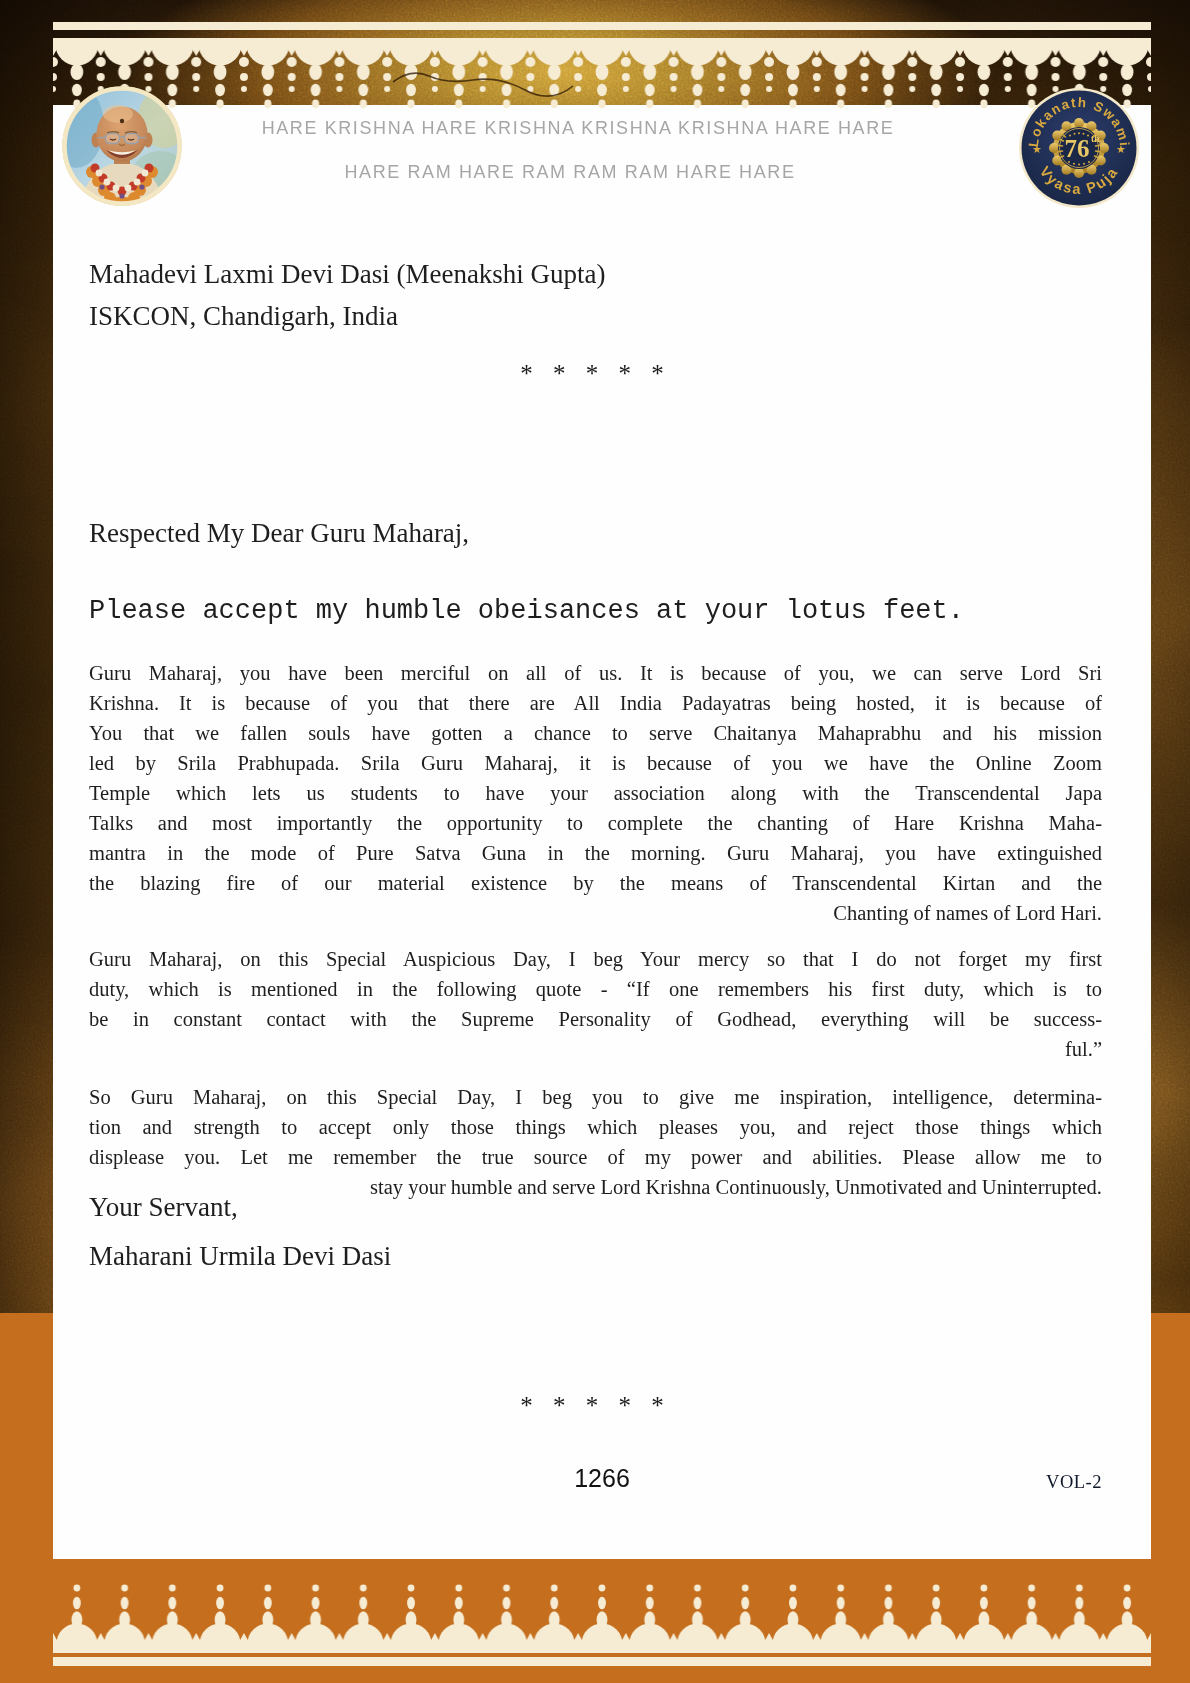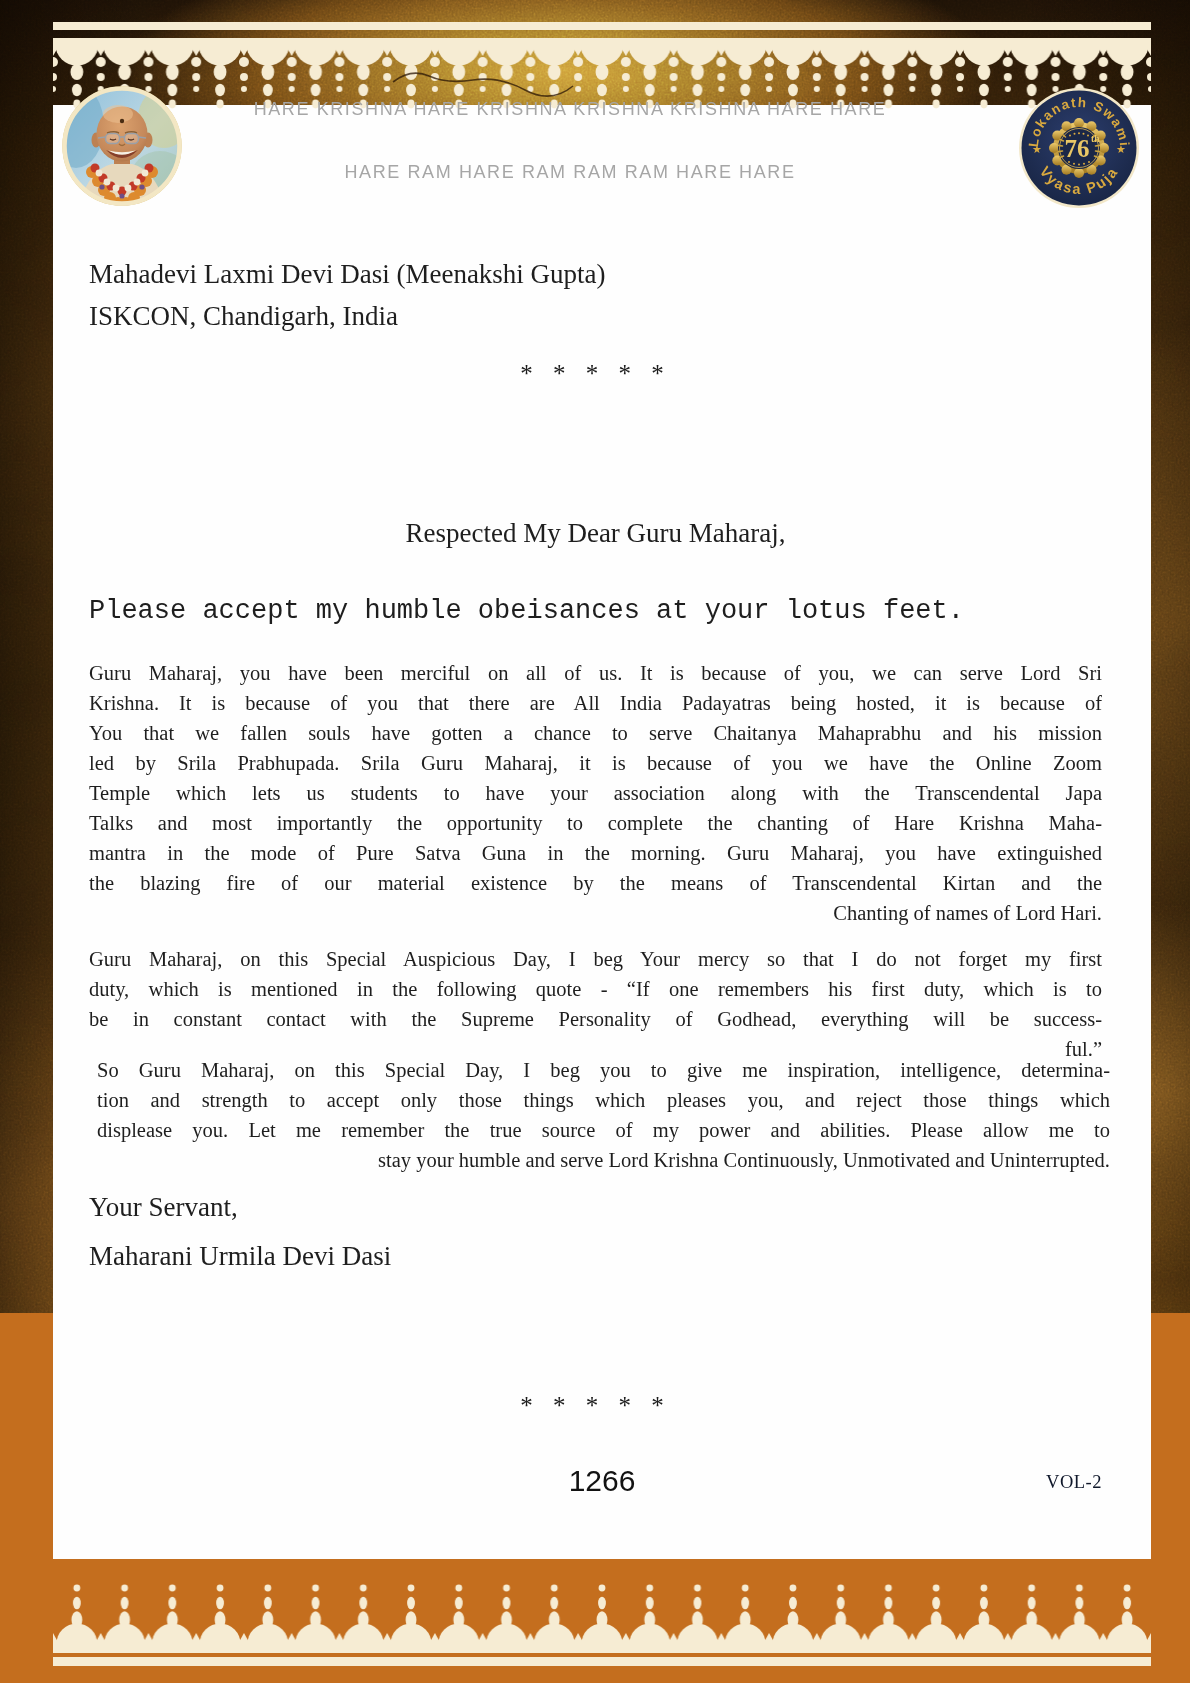--- a/index.html
+++ b/index.html
@@ -28,42 +28,42 @@
   .top-ornament{position:absolute;left:53px;top:20px;width:1098px;height:112px;}
   .bottom-ornament{position:absolute;left:53px;top:1582px;width:1098px;height:71px;}
   .bottom-bar{position:absolute;left:53px;top:1657px;width:1098px;height:9px;background:#f6ecd3;}
 
   
   .photo{position:absolute;left:60px;top:84px;width:124px;height:124px;}
   .badge{position:absolute;left:1018px;top:87px;width:122px;height:122px;}
   .mantra{position:absolute;left:53px;width:1034px;text-align:center;
           font-family:"Liberation Sans","DejaVu Sans",sans-serif;
           font-size:18px;letter-spacing:1.6px;color:#a6a6a6;white-space:nowrap;}
-  .mantra.m1{top:99px;} .mantra.m2{top:162px;}
+  .mantra.m1{top:118px;padding-left:8px;} .mantra.m2{top:162px;}
 
   
   .txt{position:absolute;left:89px;width:1013px;color:#1e1e1e;font-size:27px;line-height:26px;}
   .sender-name{top:261px;} .sender-loc{top:303px;}
-  .salutation{top:520px;text-align:center;} .obeisance{top:598px;font-family:Liberation Mono, monospace;}
+  .salutation{top:520px;} .obeisance{top:598px;font-family:Liberation Mono, monospace;}
   .closing-1{top:1194px;} .closing-2{top:1243px;} .closing-3{top:1291px;}
 
   .stars{position:absolute;left:89px;width:1013px;text-align:center;
          font-size:25px;letter-spacing:7px;color:#1c1c1c;}
   .stars.s1{top:360px;} .stars.s2{top:1392px;}
 
   .para{position:absolute;left:89px;width:1013px;color:#1e1e1e;font-size:20.5px;}
-  .para.p1{top:658px;} .para.p2{top:944px;} .para.p3{top:1055px;margin-left:8px;}
+  .para.p1{top:658px;} .para.p2{top:944px;} .para.p3{top:1082px;}
   .jline{height:30px;line-height:30px;text-align:justify;overflow:hidden;white-space:normal;}
   .jline::after{content:"";display:inline-block;width:100%;height:0;}
   .jline.last{text-align:right;}
   .jline.last::after{content:none;}
 
   
   .page-number{position:absolute;left:53px;top:1464px;width:1098px;text-align:center;
-      font-family:"Liberation Sans","DejaVu Sans",sans-serif;font-size:30px;color:#121212;}
+      font-family:"Liberation Sans","DejaVu Sans",sans-serif;font-size:25px;color:#121212;}
   .volume{position:absolute;left:89px;top:1472px;width:1013px;text-align:right;
       font-size:18.5px;letter-spacing:.5px;color:#0f172a;}
 </style>
 </head>
 <body>
 
 <div class="stage">
 
   <svg width="0" height="0" style="position:absolute" aria-hidden="true">
     <defs>

